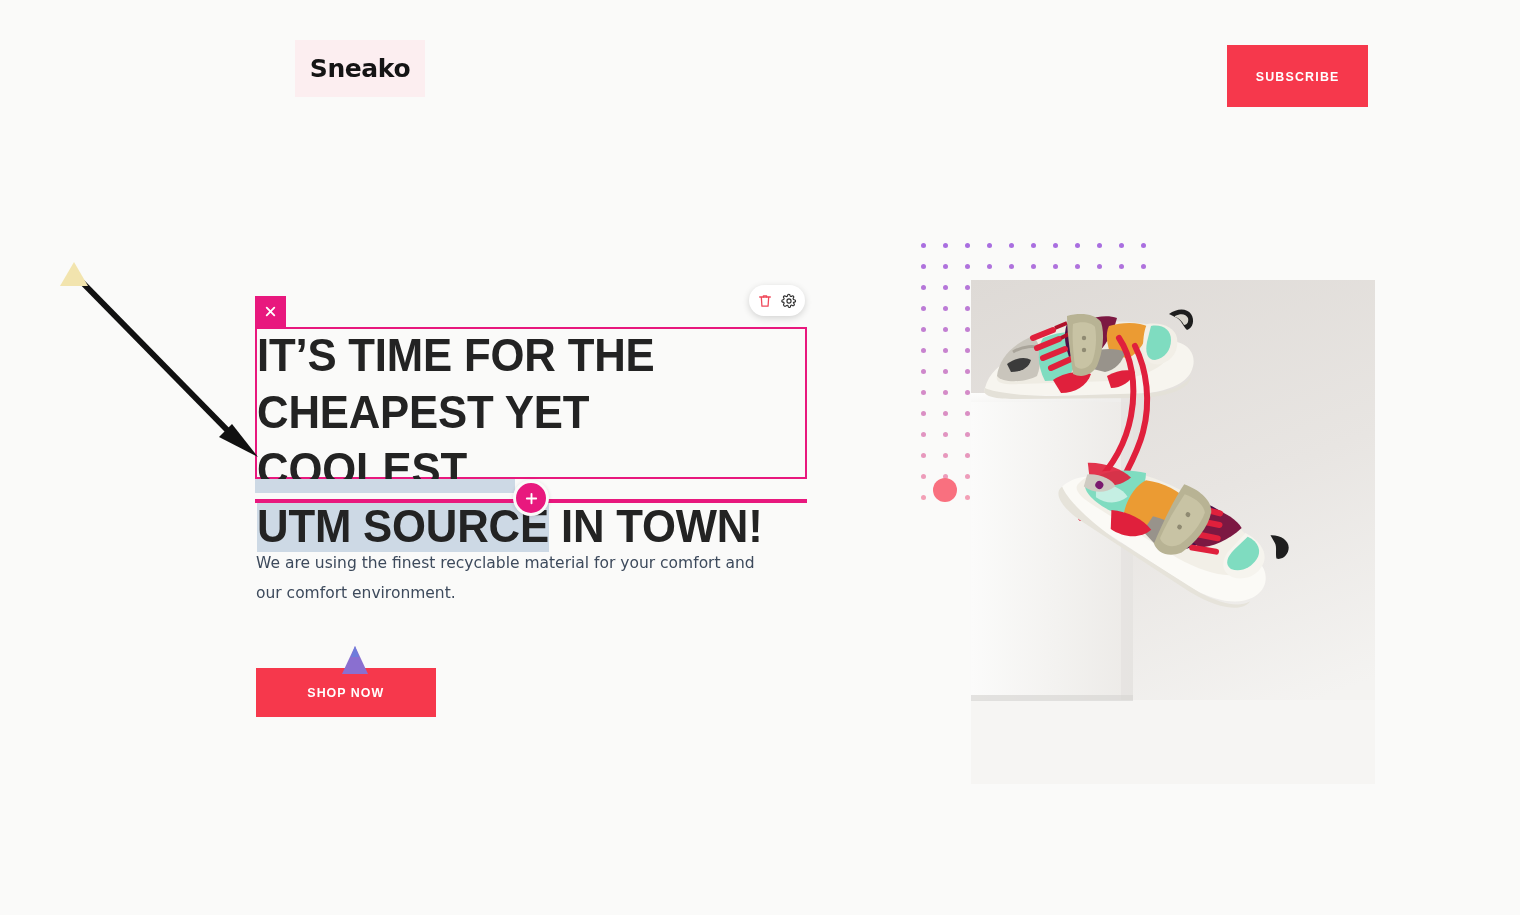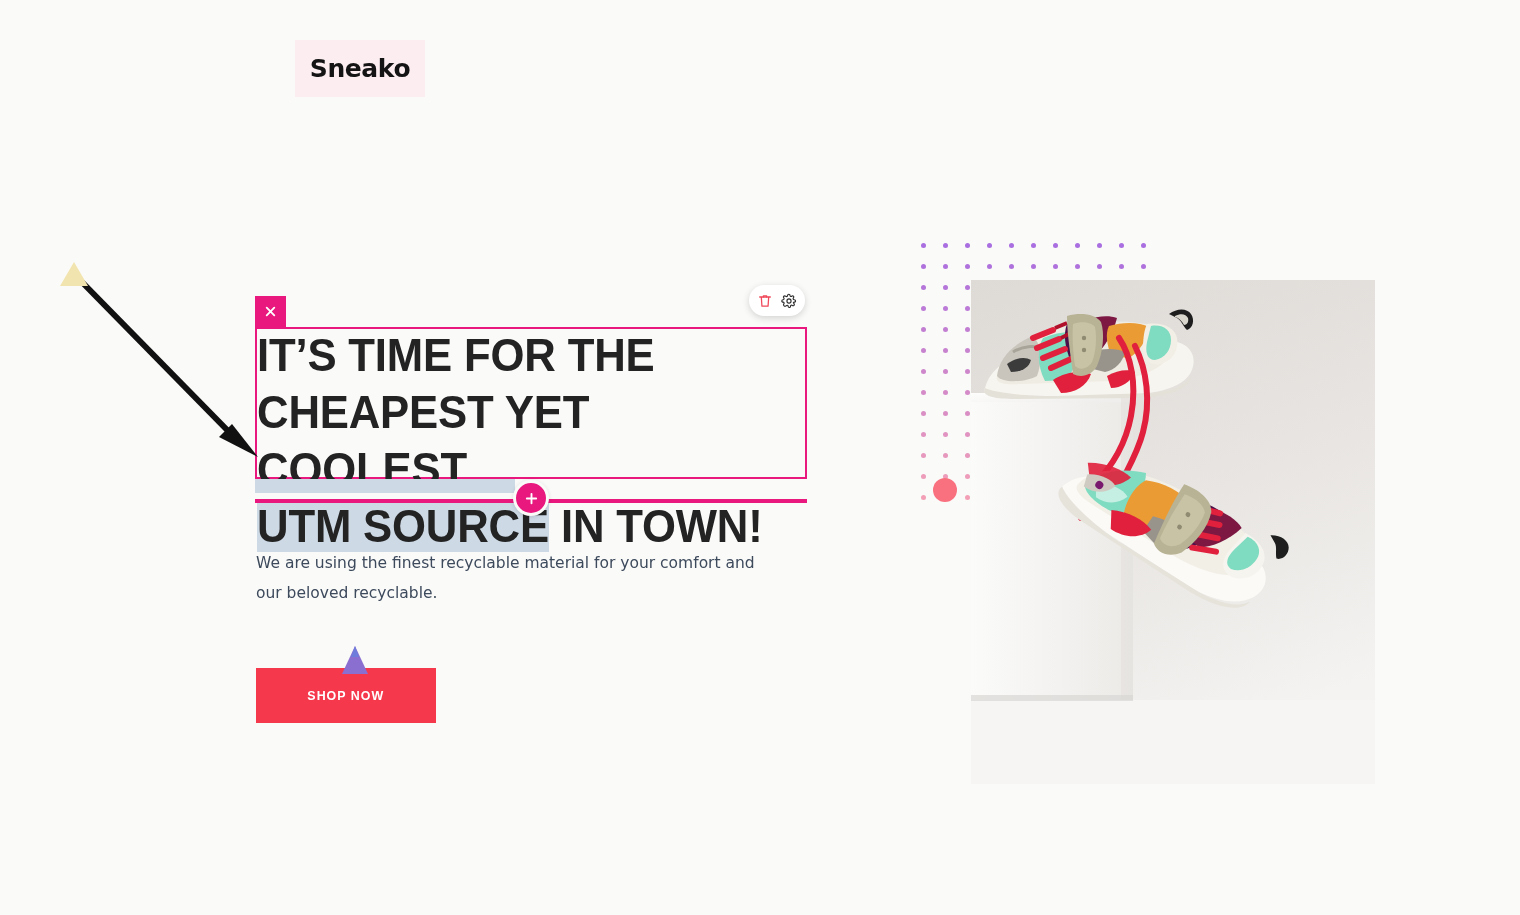--- a/index.html
+++ b/index.html
@@ -89,21 +89,21 @@
   }
   .add-btn svg { width:15px; height:15px; }
 
   .hero-para {
     position:absolute; left:1px; top:268px; width:510px;
     font-size:15.5px; line-height:30px; color:#3d4a5c;
     font-family:"DejaVu Sans", sans-serif;
   }
 
   .shop-btn {
-    position:absolute; left:1px; top:388px; width:180px; height:55px;
+    position:absolute; left:1px; top:388px; width:180px; height:49px;
     background:#f6384c; border:none; cursor:pointer;
     display:flex; align-items:center; justify-content:center;
   }
   .shop-label {
     font-family:"Liberation Sans Narrow","Liberation Sans",sans-serif;
     color:#fff; font-weight:700; font-size:13.5px; letter-spacing:1.1px;
     transform:scaleX(0.92);
   }
 
   
@@ -132,20 +132,23 @@
 
 <div id="stage">
 
   <header class="site-header">
 
     <div class="logo-wrap">
       <span class="logo-text">Sneako</span>
     </div>
 
 
+    <button class="subscribe-btn">
+      <span class="subscribe-label">SUBSCRIBE</span>
+    </button>
   </header>
 
   <section class="hero-left">
 
     <div class="editor-toolbar">
       <svg class="tool-ico" viewBox="0 0 24 24" fill="none" stroke="#f0485a" stroke-width="1.9" stroke-linecap="round" stroke-linejoin="round">
         <path d="M4 6h16"></path>
         <path d="M9.5 6V4.4h5V6"></path>
         <path d="M6.5 6.5l.9 13.2h9.2l.9-13.2"></path>
       </svg>
@@ -170,21 +173,21 @@
 
     <div class="divider-row">
       <div class="divider-line"></div>
       <div class="add-btn">
         <svg viewBox="0 0 24 24" stroke="#ffffff" stroke-width="3" stroke-linecap="round">
           <path d="M12 4.5 V19.5 M4.5 12 H19.5"></path>
         </svg>
       </div>
     </div>
 
-    <p class="hero-para">We are using the finest recyclable material for your comfort and our beloved recyclable.</p>
+    <p class="hero-para">We are using the finest recyclable material for your comfort and our comfort environment.</p>
 
     <button class="shop-btn">
       <span class="shop-label">SHOP NOW</span>
     </button>
   </section>
 
   <div class="dot-pattern" id="dot-pattern">
       <div class="dot" style="left: 0px; top: 0px; background: rgb(169, 110, 224);"></div>
       <div class="dot" style="left: 22px; top: 0px; background: rgb(169, 110, 224);"></div>
       <div class="dot" style="left: 44px; top: 0px; background: rgb(169, 110, 224);"></div>

